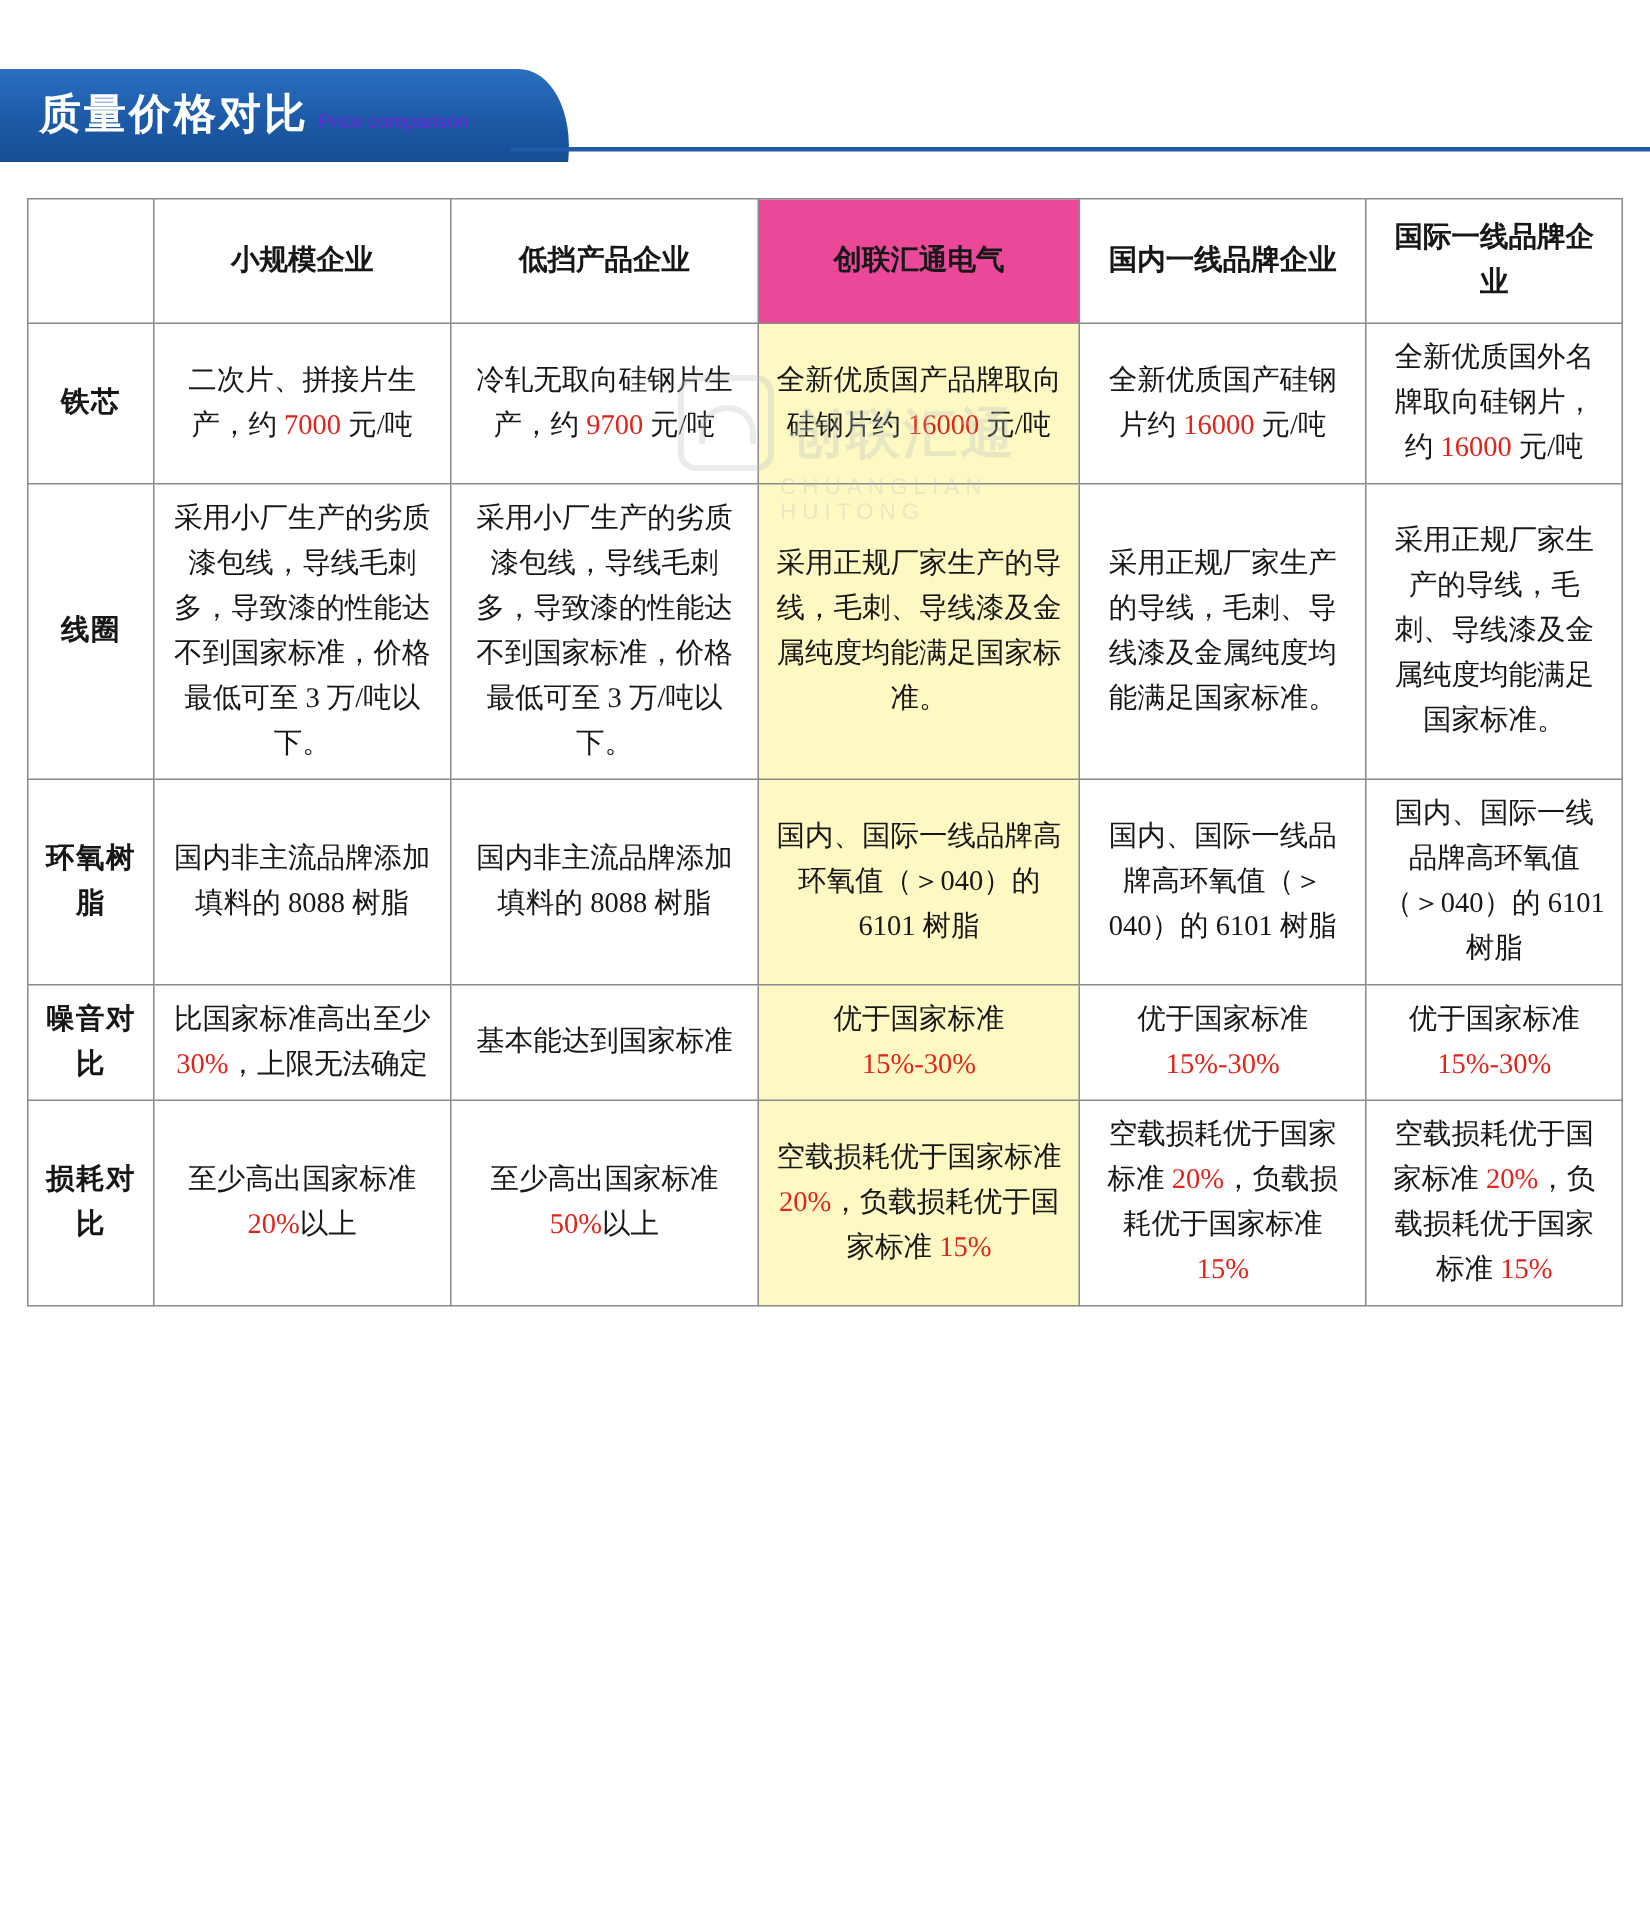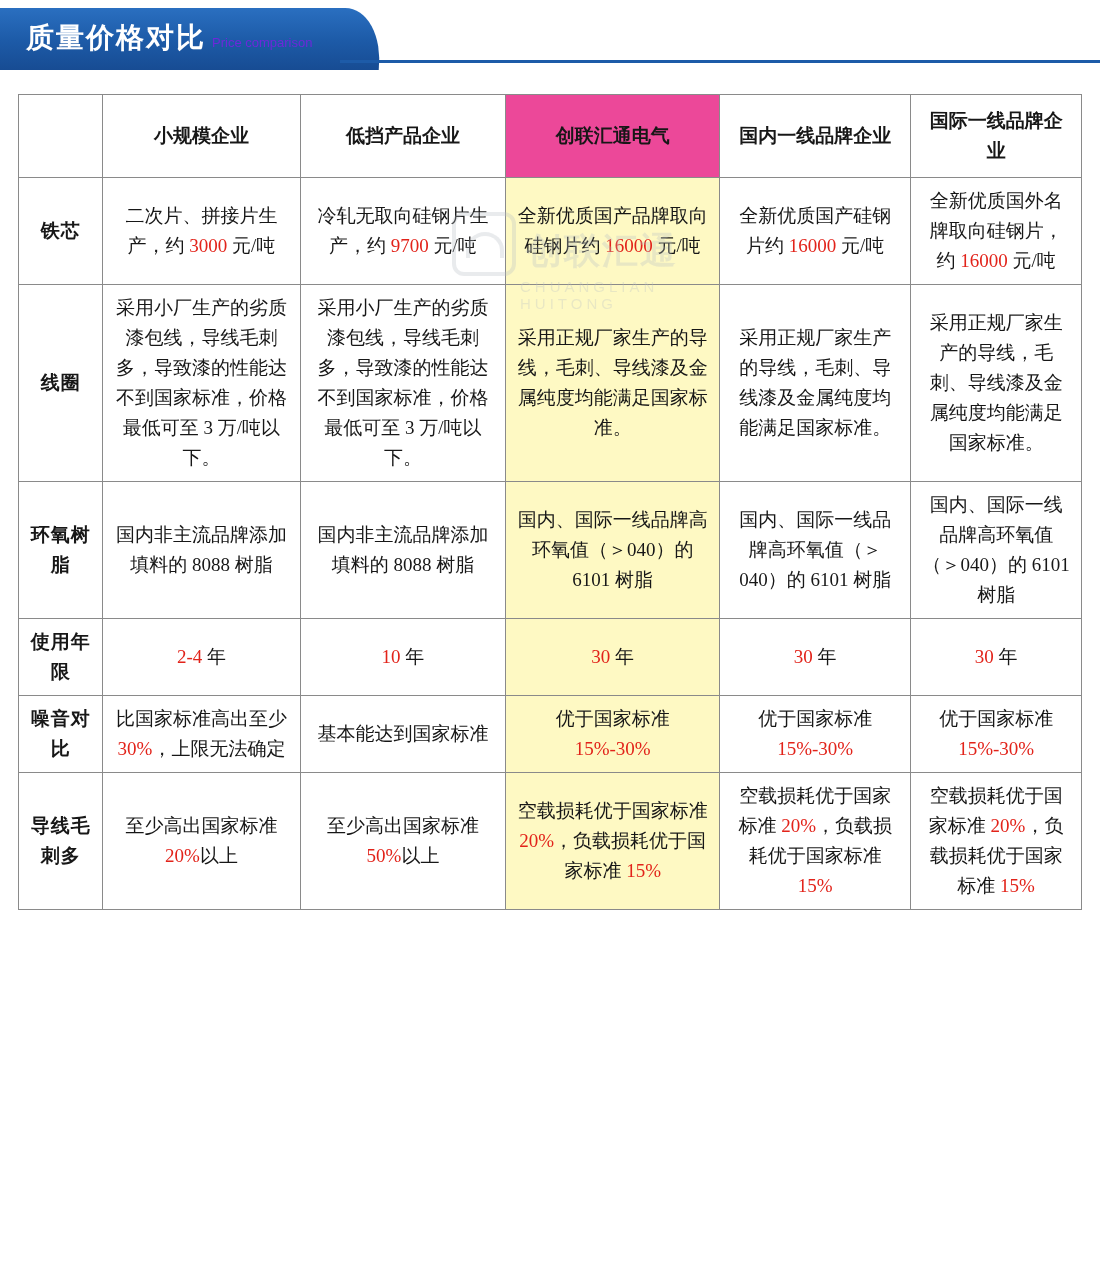--- a/index.html
+++ b/index.html
@@ -20,20 +20,21 @@
     height: 1272px;
     box-sizing: border-box;
   }
 
   
   .banner {
     position: relative;
     width: 1100px;
     height: 82px;
     overflow: hidden;
+    margin-top: 38px;
   }
   .banner-shape {
     position: absolute;
     left: 0;
     top: 8px;
     width: 340px;
     height: 62px;
     background: linear-gradient(180deg, #2a6fc0 0%, #1d5ba8 52%, #174c93 100%);
   }
   .banner-curve {
@@ -235,21 +236,21 @@
           <th>低挡产品企业</th>
           <th class="highlight-head">创联汇通电气</th>
           <th>国内一线品牌企业</th>
           <th>国际一线品牌企业</th>
         </tr>
       </thead>
       <tbody id="tbody">
           <tr>
             <td class="rowlabel">铁芯</td>
             <td class="cell">
-              <p>二次片、拼接片生产，约 <span class="red">3000</span> 元/吨</p>
+              <p>二次片、拼接片生产，约 <span class="red">7000</span> 元/吨</p>
             </td>
             <td class="cell">
               <p>冷轧无取向硅钢片生产，约 <span class="red">9700</span> 元/吨</p>
             </td>
             <td class="cell highlight">
               <p>全新优质国产品牌取向硅钢片约 <span class="red">16000</span> 元/吨</p>
             </td>
             <td class="cell">
               <p>全新优质国产硅钢片约 <span class="red">16000</span> 元/吨</p>
             </td>
@@ -287,57 +288,39 @@
               <p>国内、国际一线品牌高环氧值（＞040）的 6101 树脂</p>
             </td>
             <td class="cell">
               <p>国内、国际一线品牌高环氧值（＞040）的 6101 树脂</p>
             </td>
             <td class="cell">
               <p>国内、国际一线品牌高环氧值（＞040）的 6101 树脂</p>
             </td>
           </tr>
           <tr>
-            <td class="rowlabel">使用年限</td>
-            <td class="cell">
-              <p><span class="red">2-4</span> 年</p>
-            </td>
-            <td class="cell">
-              <p><span class="red">10</span> 年</p>
-            </td>
-            <td class="cell highlight">
-              <p><span class="red">30</span> 年</p>
-            </td>
-            <td class="cell">
-              <p><span class="red">30</span> 年</p>
-            </td>
-            <td class="cell">
-              <p><span class="red">30</span> 年</p>
-            </td>
-          </tr>
-          <tr>
             <td class="rowlabel">噪音对比</td>
             <td class="cell">
               <p>比国家标准高出至少 <span class="red">30%</span>，上限无法确定</p>
             </td>
             <td class="cell">
               <p>基本能达到国家标准</p>
             </td>
             <td class="cell highlight">
               <p>优于国家标准 <span class="red">15%-30%</span></p>
             </td>
             <td class="cell">
               <p>优于国家标准 <span class="red">15%-30%</span></p>
             </td>
             <td class="cell">
               <p>优于国家标准 <span class="red">15%-30%</span></p>
             </td>
           </tr>
           <tr>
-            <td class="rowlabel">导线毛刺多</td>
+            <td class="rowlabel">损耗对比</td>
             <td class="cell">
               <p>至少高出国家标准 <span class="red">20%</span>以上</p>
             </td>
             <td class="cell">
               <p>至少高出国家标准 <span class="red">50%</span>以上</p>
             </td>
             <td class="cell highlight">
               <p>空载损耗优于国家标准 <span class="red">20%</span>，负载损耗优于国家标准 <span class="red">15%</span></p>
             </td>
             <td class="cell">

